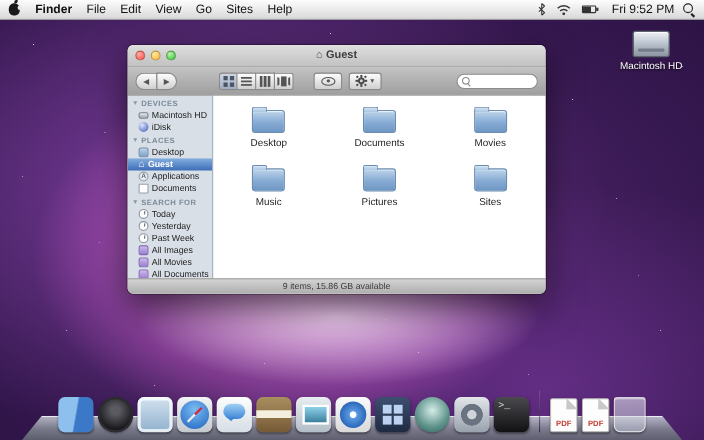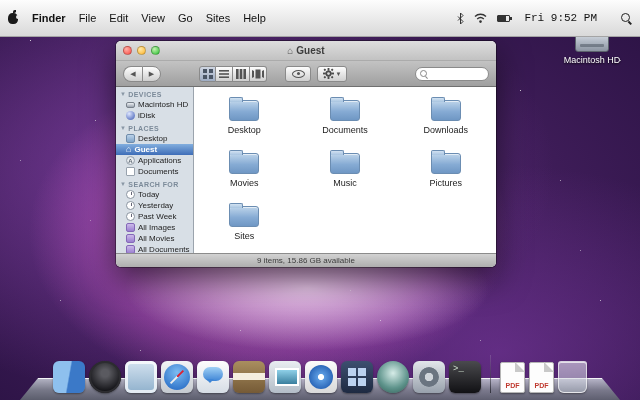--- a/index.html
+++ b/index.html
@@ -19,29 +19,29 @@
     box-shadow: 30px 40px #fff, 95px 120px rgba(255,255,255,.8), 60px 300px rgba(255,255,255,.7),
       160px 60px rgba(255,255,255,.9), 240px 330px rgba(255,255,255,.6), 300px 30px #fff,
       380px 320px rgba(255,255,255,.7), 430px 50px rgba(255,255,255,.8), 520px 90px #fff,
       560px 180px rgba(255,255,255,.7), 600px 300px rgba(255,255,255,.8), 620px 60px rgba(255,255,255,.9),
       90px 220px rgba(255,255,255,.5), 480px 340px rgba(255,255,255,.6), 20px 160px rgba(255,255,255,.6),
       350px 290px rgba(255,255,255,.5), 580px 250px rgba(255,255,255,.6), 140px 350px rgba(255,255,255,.7); }
 
   
   .menubar { position:absolute; top:0; left:0; right:0; height:18px; z-index:50;
     background:linear-gradient(#fdfdfd,#d9d9d9); border-bottom:1px solid rgba(0,0,0,.35);
-    display:flex; align-items:center; padding:18px 8px; font-size:11px; color:#111; }
+    display:flex; align-items:center; padding:8px 8px; font-size:11px; color:#111; }
   .apple-logo { width:10px; height:11px; background:#1a1a1a; border-radius:45% 45% 42% 42%; position:relative; margin-right:14px; }
   .apple-logo::before { content:""; position:absolute; top:-3px; left:5px; width:3px; height:3px; background:#1a1a1a; border-radius:60% 0 60% 0; }
   .apple-logo::after { content:""; position:absolute; top:2px; right:-2px; width:4px; height:4px; background:#e8e8e8; border-radius:50%; }
   .mitem { margin-right:13px; cursor:default; }
   .mitem.bold { font-weight:bold; }
   .mspacer { flex:1; }
   .mextra { display:flex; align-items:center; margin-right:10px; }
-  .clock { margin:0 24px 0 4px;font-family:Liberation Mono, monospace; }
+  .clock { margin:0 8px 0 4px; }
   .batt { width:13px; height:7px; border:1px solid #333; border-radius:1px; position:relative; background:linear-gradient(90deg,#333 70%,transparent 70%); }
   .batt::after { content:""; position:absolute; right:-3px; top:1px; width:2px; height:3px; background:#333; }
   .mag { width:11px; height:11px; position:relative; }
   .mag::before { content:""; position:absolute; top:0; left:0; width:7px; height:7px; border:1.5px solid #222; border-radius:50%; }
   .mag::after { content:""; position:absolute; bottom:0; right:0; width:4px; height:1.5px; background:#222; transform:rotate(45deg); }
 
   
   .hd-desktop { position:absolute; top:28px; right:12px; width:72px; text-align:center; z-index:5; }
   .hd-icon { width:34px; height:24px; margin:0 auto; border-radius:3px; border:1px solid #5c636d;
     background:linear-gradient(#eef1f5,#b4bcc7 55%,#8c95a2); box-shadow:inset 0 1px 0 rgba(255,255,255,.8); position:relative; }
@@ -359,24 +359,20 @@
         <div class="cell">
             <div class="folder-icon"></div>
             <div class="cell-label">Desktop</div>
           </div>
         <div class="cell">
             <div class="folder-icon"></div>
             <div class="cell-label">Documents</div>
           </div>
         <div class="cell">
             <div class="folder-icon"></div>
-            <div class="cell-label">Downloads</div>
-          </div>
-        <div class="cell">
-            <div class="folder-icon"></div>
             <div class="cell-label">Movies</div>
           </div>
         <div class="cell">
             <div class="folder-icon"></div>
             <div class="cell-label">Music</div>
           </div>
         <div class="cell">
             <div class="folder-icon"></div>
             <div class="cell-label">Pictures</div>
           </div>

